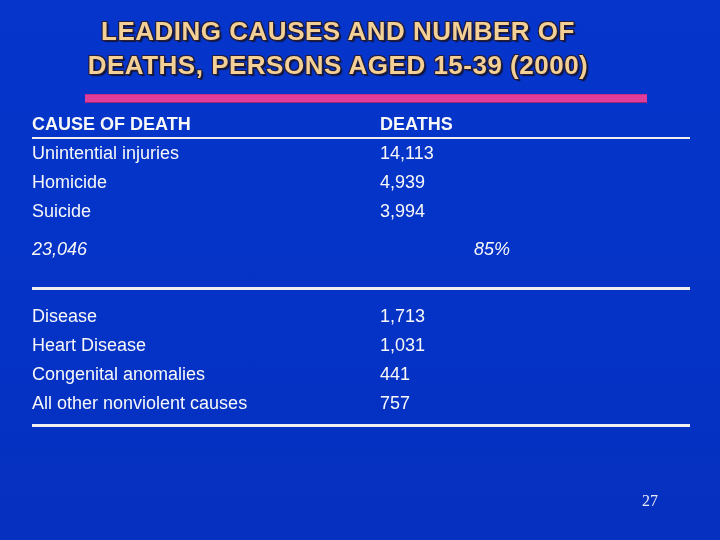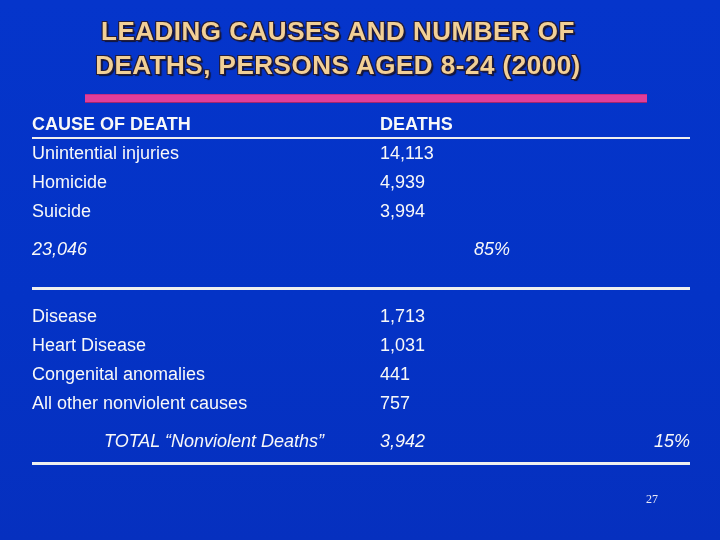--- a/index.html
+++ b/index.html
@@ -86,31 +86,31 @@
   }
   .mid-divider { margin-top: 23px; }
   .section2 { margin-top: 12px; }
   .bottom-divider { margin-top: 6px; }
   .page-number {
     position: absolute;
     top: 492px;
     right: 62px;
     color: #e8e8f6;
     font-family: "Liberation Serif", serif;
-    font-size: 12px;
+    font-size: 16px;
   }
 </style>
 </head>
 <body>
 
 <div class="slide">
 
   <div class="title-block">
     <div>LEADING CAUSES AND NUMBER OF</div>
-    <div>DEATHS, PERSONS AGED 8-24 (2000)</div>
+    <div>DEATHS, PERSONS AGED 15-39 (2000)</div>
   </div>
 
   <div class="accent-rule"></div>
 
   <div class="table">
 
     <div class="row header-row">
       <div class="label">CAUSE OF DEATH</div>
       <div class="num">DEATHS</div>
       <div class="pct"></div>
@@ -158,25 +158,20 @@
         <div class="label">Congenital anomalies</div>
         <div class="num">441</div>
         <div class="pct"></div>
       </div>
       <div class="row data-row">
         <div class="label">All other nonviolent causes</div>
         <div class="num">757</div>
         <div class="pct"></div>
       </div>
 
-      <div class="row total-row">
-        <div class="label">TOTAL “Nonviolent Deaths”</div>
-        <div class="num">3,942</div>
-        <div class="pct">15%</div>
-      </div>
     </div>
 
     <div class="divider bottom-divider"></div>
 
   </div>
 
   <div class="page-number">27</div>
 
 </div>
 

